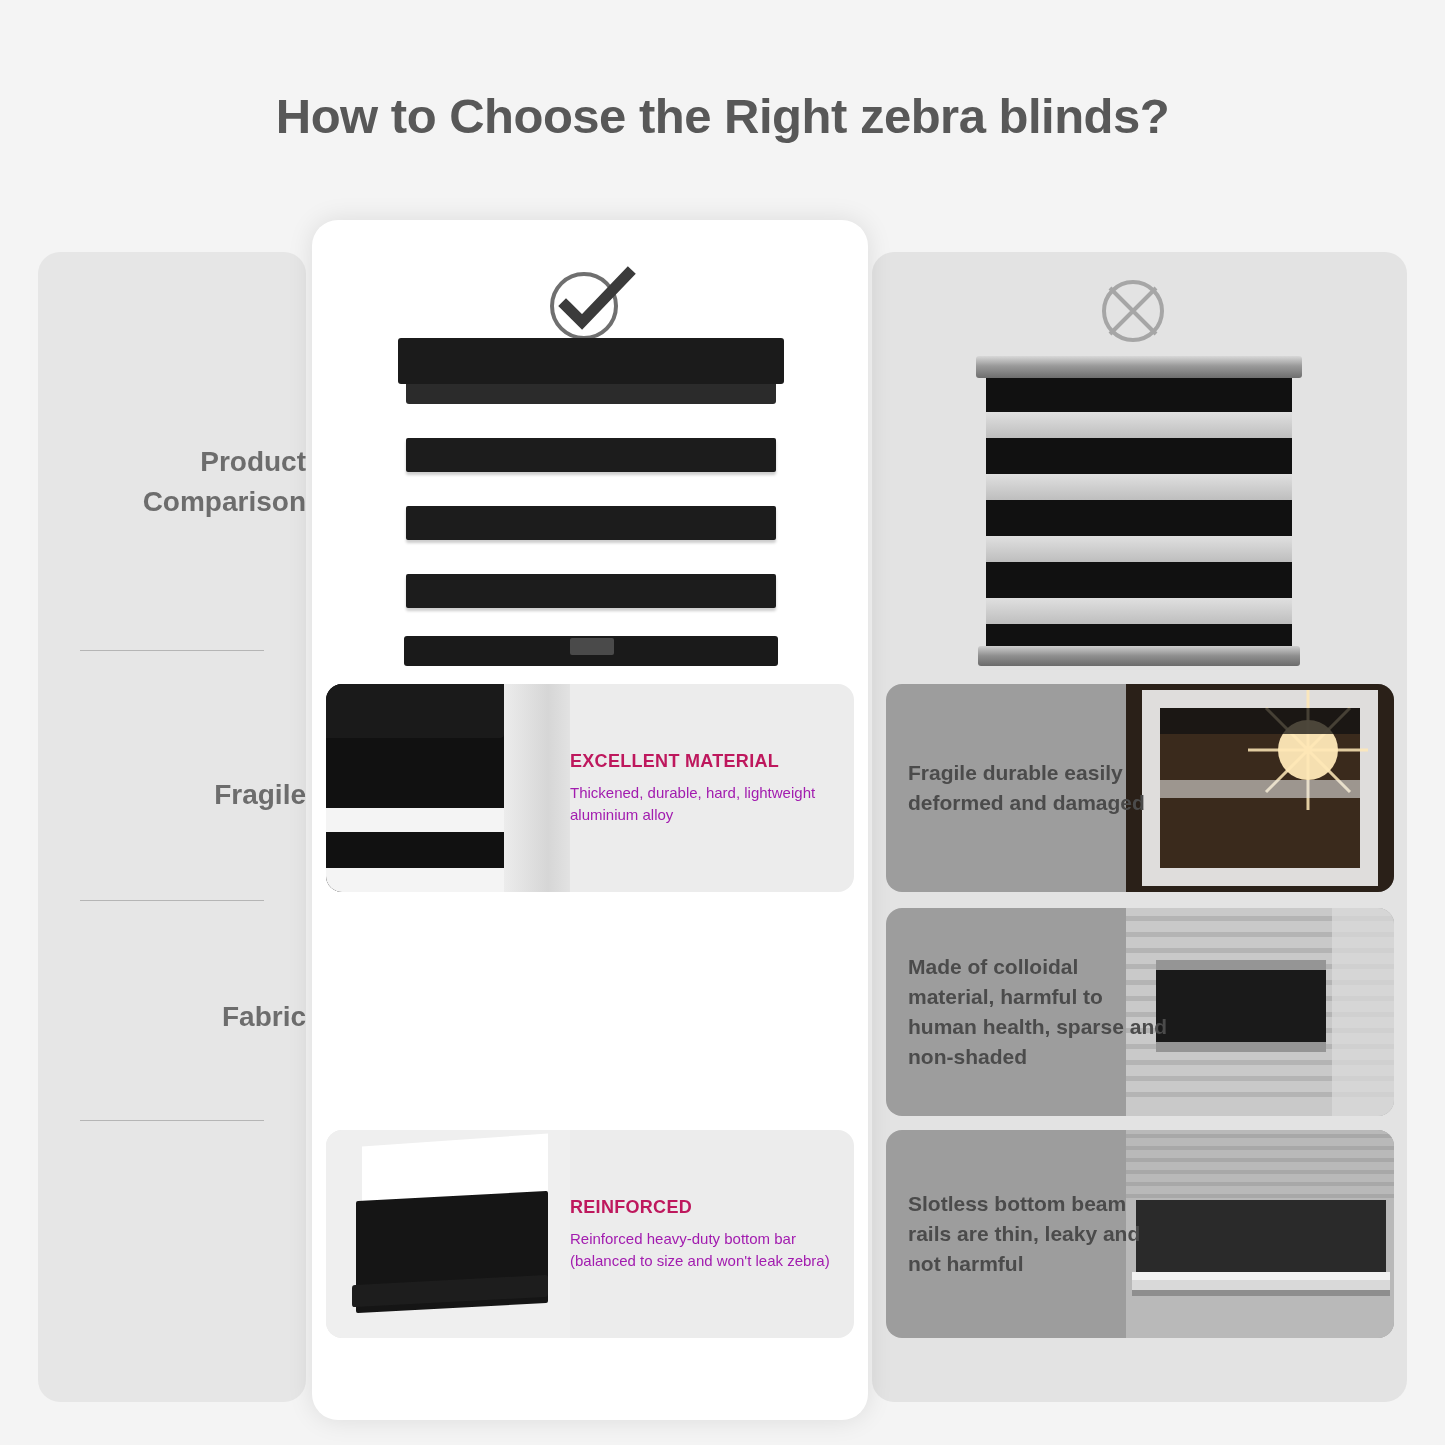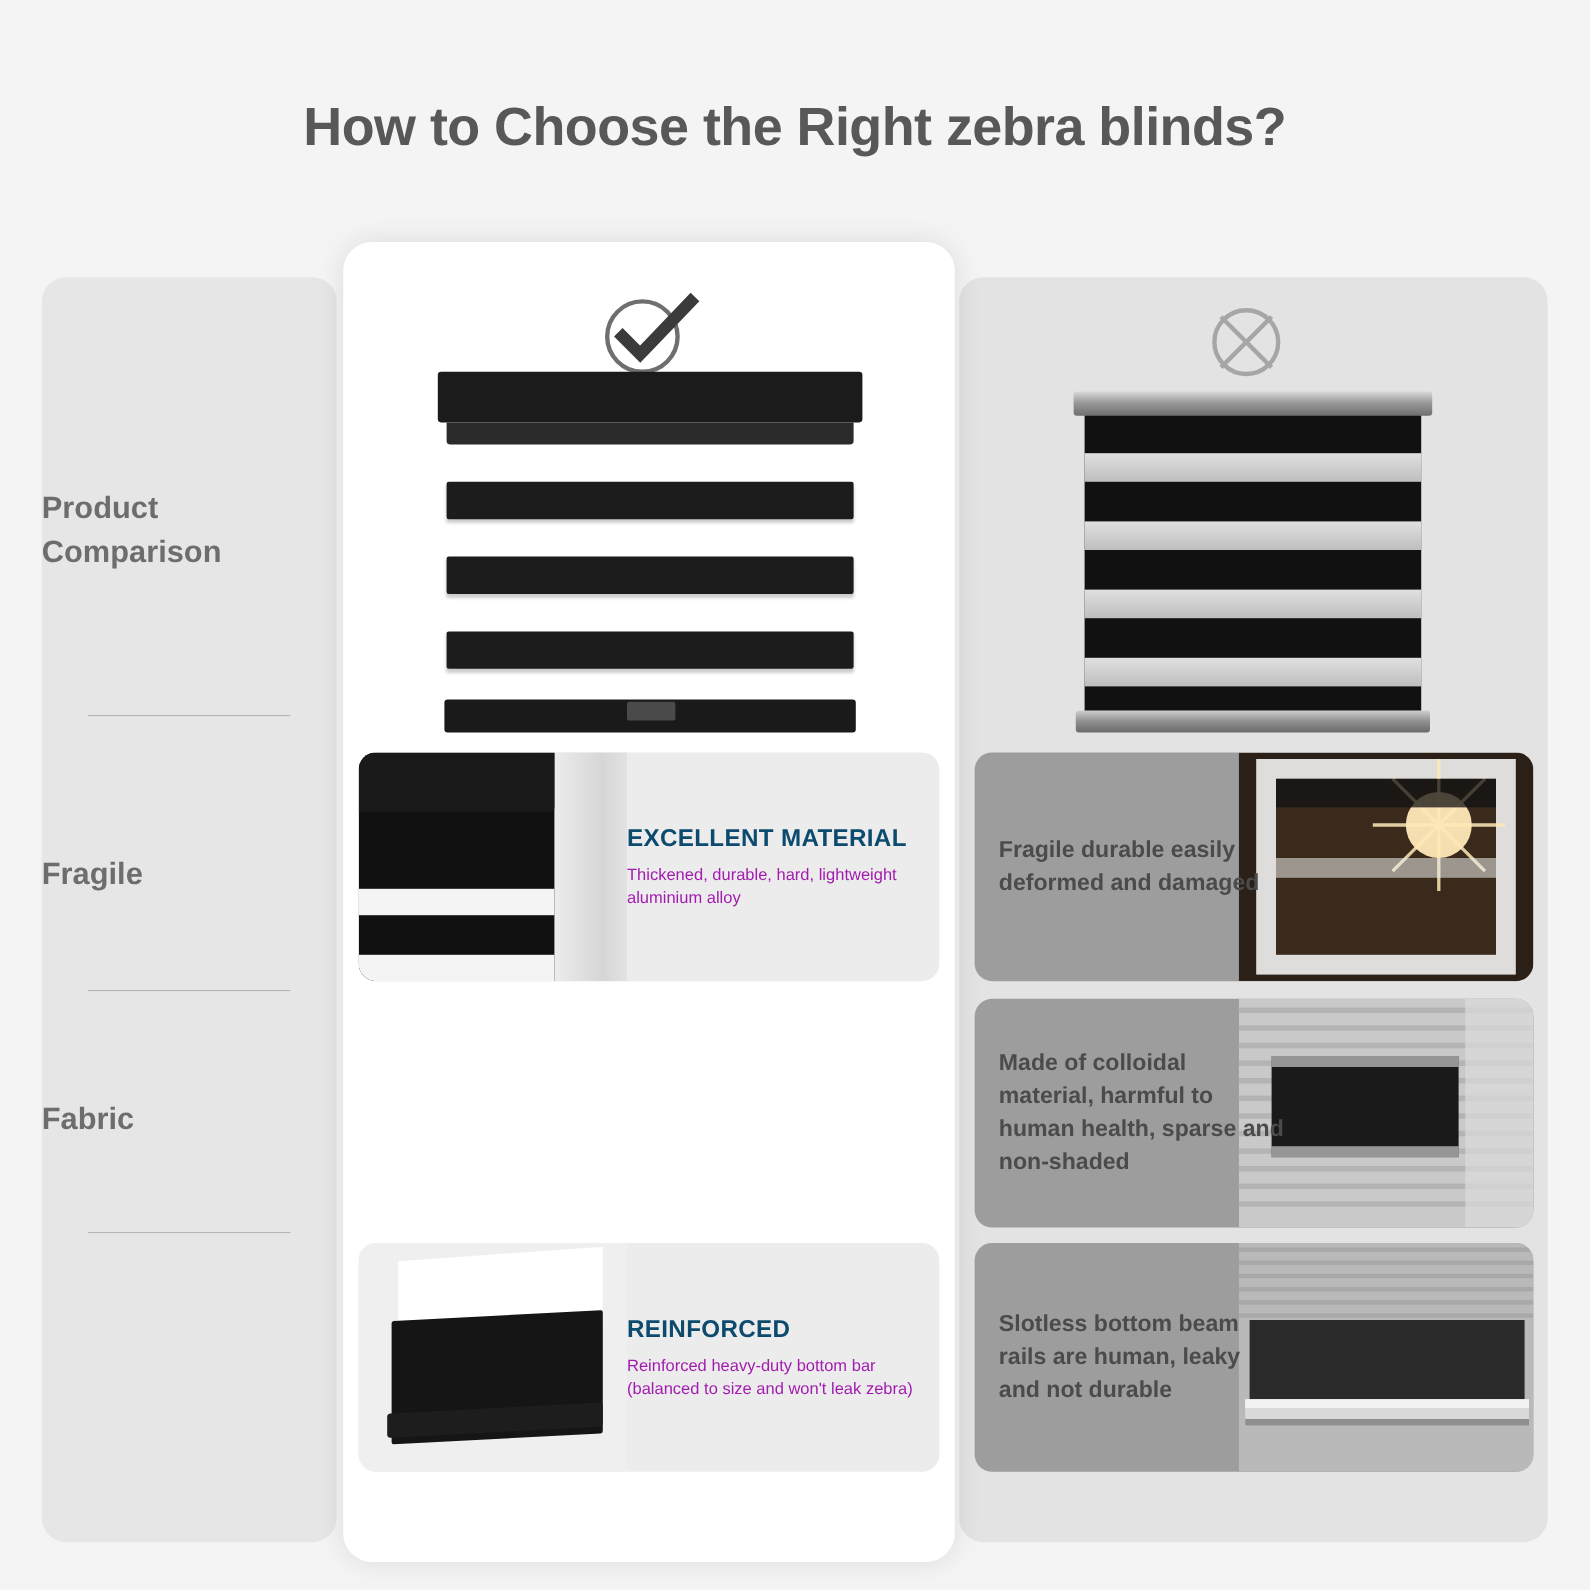--- a/index.html
+++ b/index.html
@@ -39,21 +39,21 @@
     top: 252px;
     width: 268px;
     height: 1150px;
     background: #e6e6e6;
     border-radius: 22px;
   }
   .label-cell {
     position: absolute;
     left: 0;
     width: 268px;
-    text-align: left;
+    text-align: right;
     color: #6d6d6d;
     font-size: 28px;
     font-weight: bold;
     line-height: 1.42;
   }
   .label-divider {
     position: absolute;
     left: 42px;
     width: 184px;
     height: 1px;
@@ -191,23 +191,23 @@
     position: absolute;
     left: 244px;
     top: 0;
     width: 276px;
     height: 100%;
     display: flex;
     flex-direction: column;
     justify-content: center;
   }
   .feat-head {
-    font-size: 22px;
+    font-size: 18px;
     font-weight: bold;
-    color: #0c4a6e;
+    color: #be185d;
     letter-spacing: 0.3px;
     margin-bottom: 10px;
   }
   .feat-body {
     font-size: 15px;
     color: #a21caf;
     line-height: 1.42;
   }
   .feat-bad .bad-text {
     position: absolute;
@@ -446,16 +446,16 @@
             <rect x="0" y="40" width="268" height="4"></rect>
           <rect x="0" y="52" width="268" height="4"></rect>
             <rect x="0" y="64" width="268" height="4"></rect>
         </g>
         <rect x="10" y="70" width="250" height="74" fill="#2a2a2a"></rect>
         <rect x="6" y="142" width="258" height="24" fill="#d9d9d9"></rect>
         <rect x="6" y="142" width="258" height="8" fill="#f2f2f2"></rect>
         <rect x="6" y="160" width="258" height="6" fill="#8e8e8e"></rect>
       </svg>
     </div>
-    <div class="bad-text">Slotless bottom beam rails are human, leaky and not durable</div>
+    <div class="bad-text">Slotless bottom beam rails are thin, leaky and not harmful</div>
   </div>
 
 </div>
 
 </body></html>

